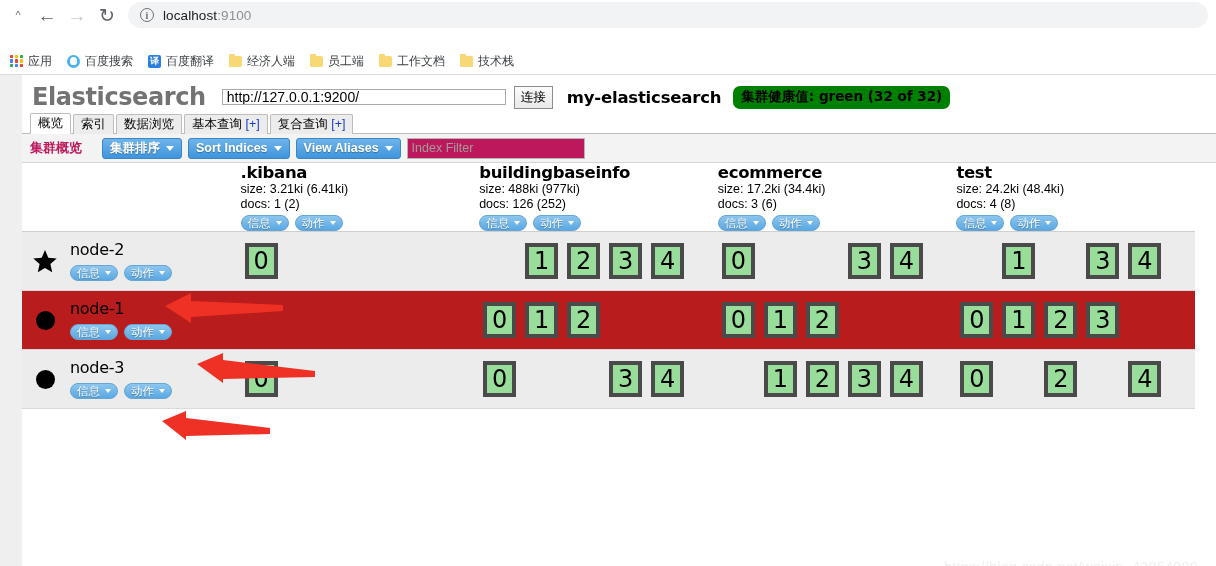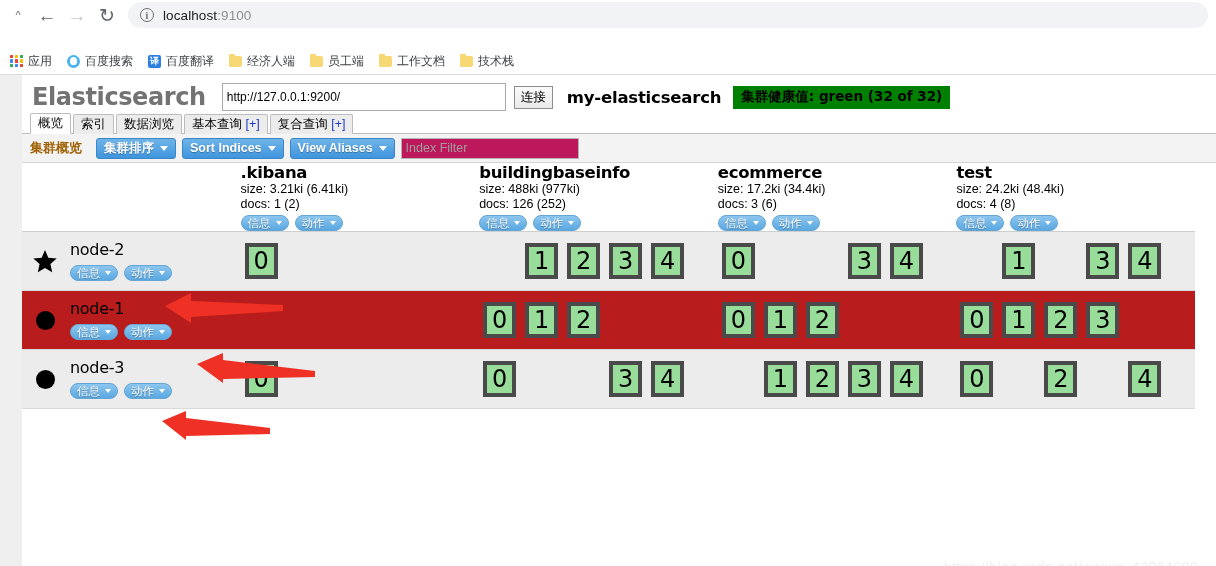--- a/index.html
+++ b/index.html
@@ -145,23 +145,23 @@
   }
   #es-logo {
     font-size: 24px;
     font-weight: bold;
     color: #737373;
     letter-spacing: -0.4px;
     margin-right: 16px;
     font-family: "DejaVu Sans", "Liberation Sans", sans-serif;
   }
   #es-url-input {
-    width: 284px; height: 28px;
+    width: 284px; height: 16px;
     border: 1px solid #a9a9a9;
-    font-size: 12px;
+    font-size: 14px;
     padding: 0 4px;
     color: #000;
     font-family: "Liberation Sans", sans-serif;
     background: #fff;
     outline: none;
   }
   #es-connect-btn {
     margin-left: 8px;
     height: 23px;
     min-width: 38px;
@@ -183,20 +183,21 @@
   }
   #es-health-badge {
     margin-left: 12px;
     background: #008000;
     color: #000;
     font-size: 13.5px;
     padding: 2px 8px 3px 8px;
     font-weight: bold;
     font-family: "DejaVu Sans", sans-serif;
     white-space: nowrap;
+    border-radius: 7px;
   }
 
   
   #es-tabs {
     display: flex;
     align-items: flex-end;
     padding-left: 8px;
     height: 21px;
     border-bottom: 1px solid #bdbdbd;
     background: #ffffff;
@@ -225,22 +226,22 @@
     display: flex;
     align-items: center;
     height: 29px;
     padding-left: 8px;
     background: #f3f3f3;
     border-bottom: 1px solid #d6d6d6;
   }
   #es-toolbar-title {
     font-size: 13px;
     font-weight: bold;
-    color: #a16207;
-    margin-right: 14px;
+    color: #be185d;
+    margin-right: 20px;
     font-family: "DejaVu Sans", sans-serif;
   }
   .tb-btn {
     height: 21px;
     background: linear-gradient(#6fb4e8, #3f95dd);
     border: 1px solid #3a86c6;
     border-radius: 3px;
     color: #ffffff;
     font-size: 12.5px;
     font-weight: bold;

